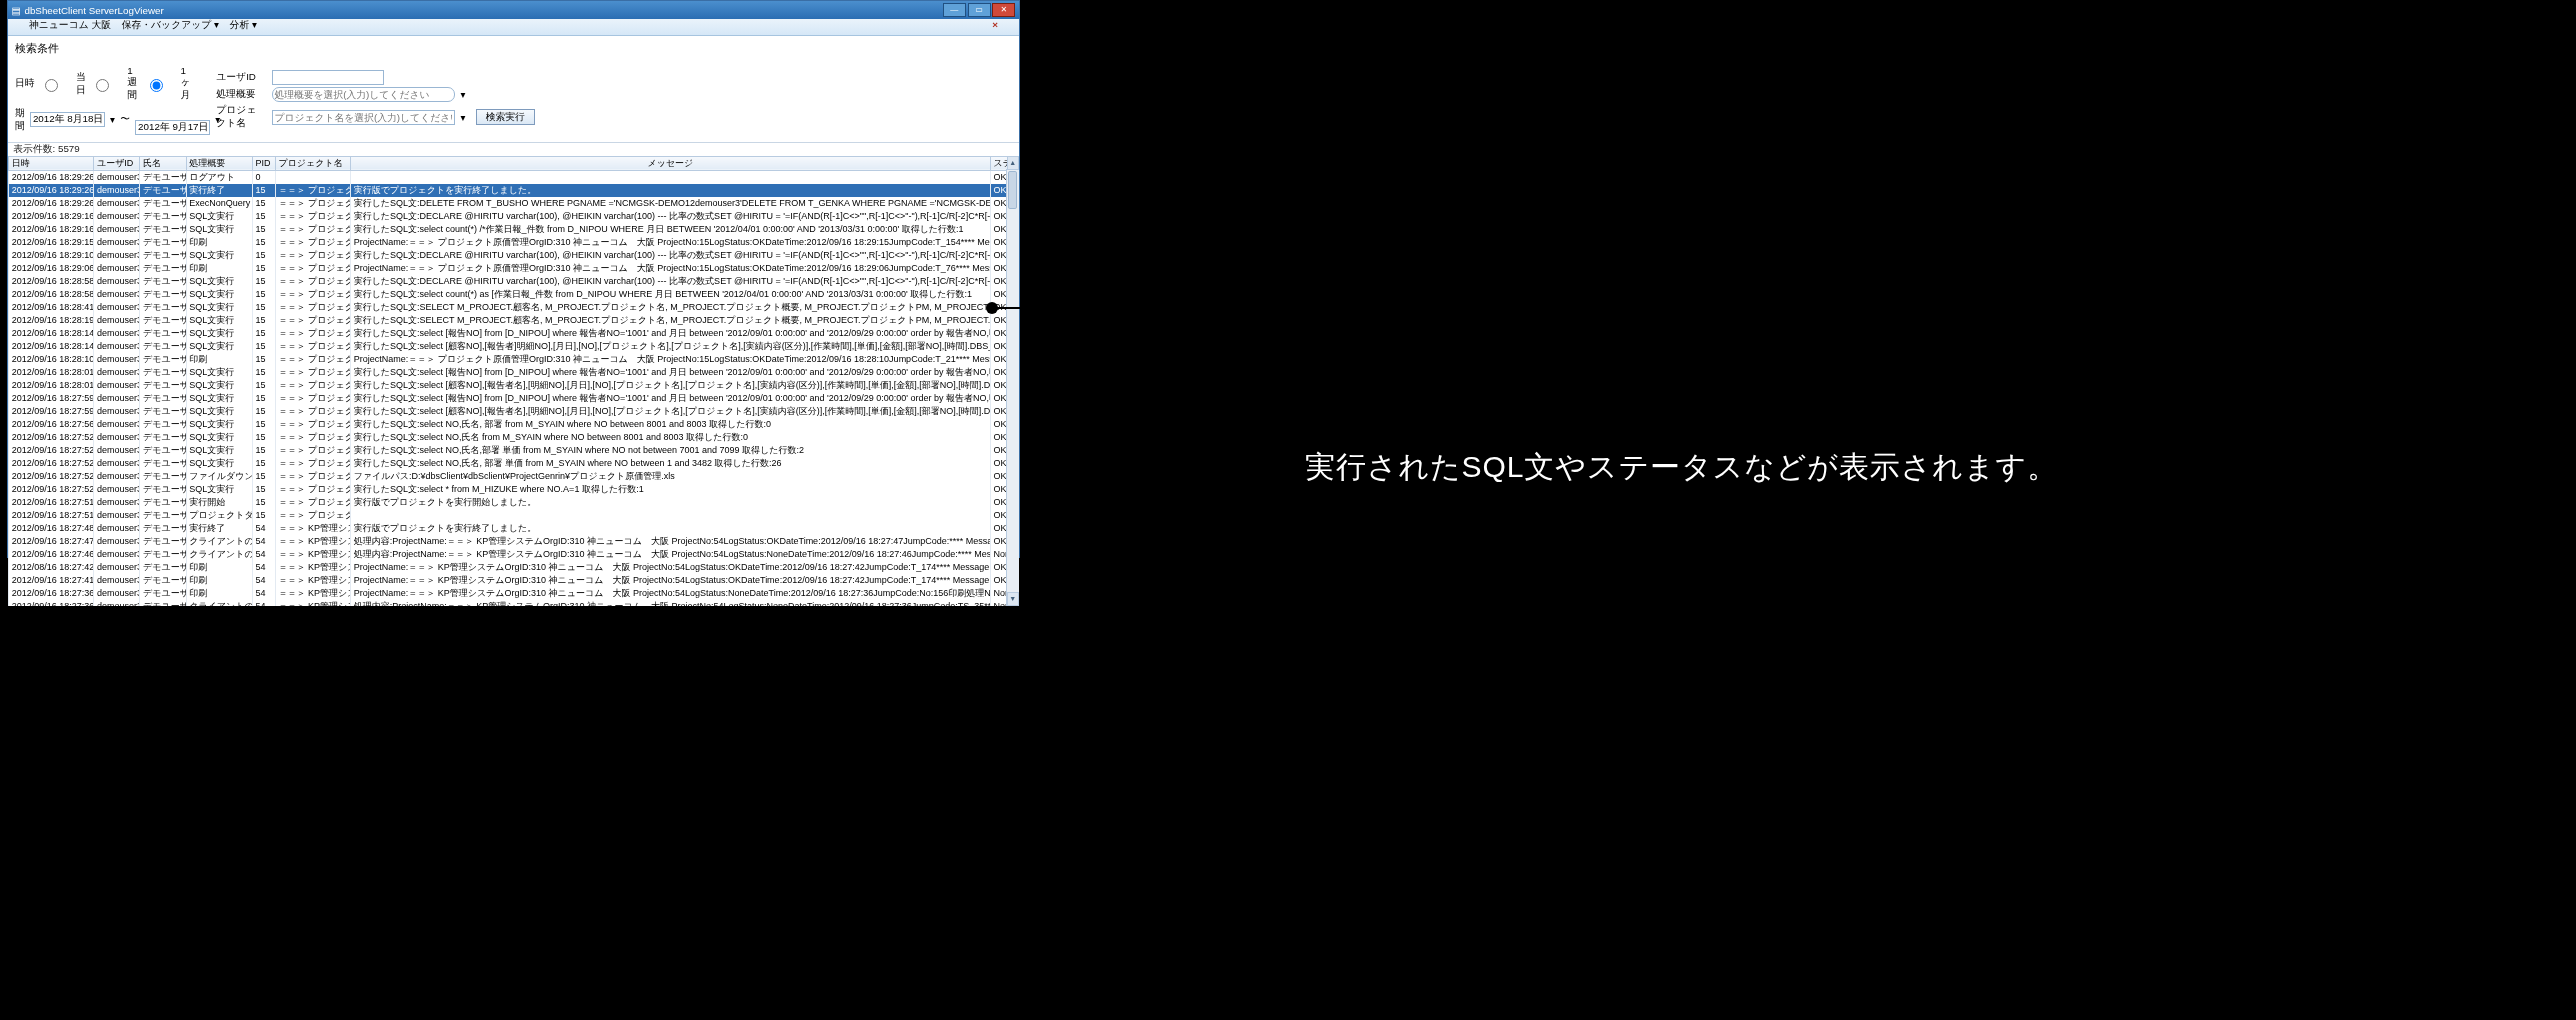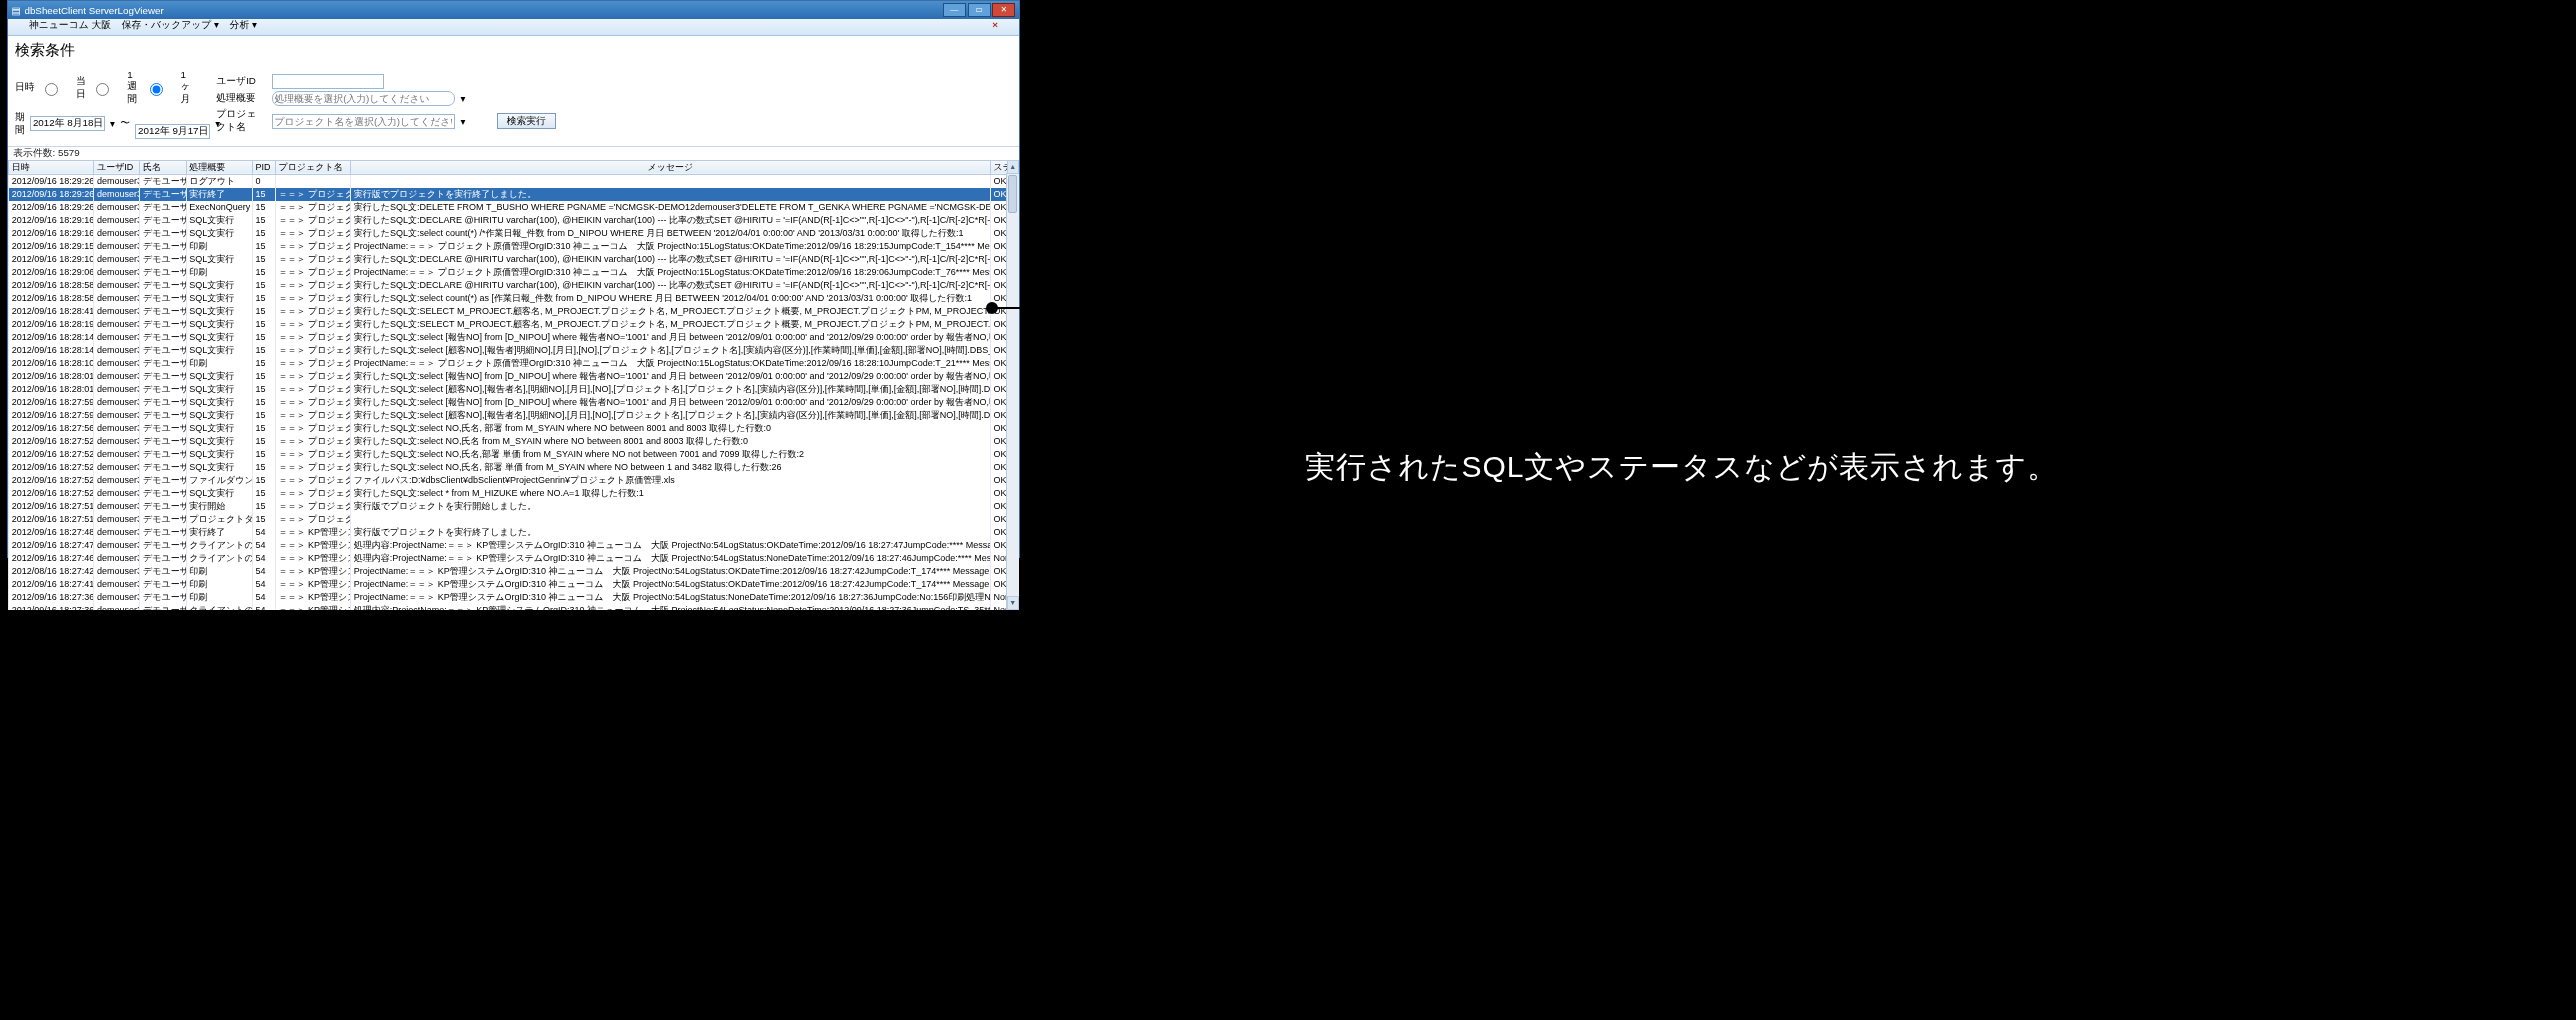--- a/index.html
+++ b/index.html
@@ -5,21 +5,21 @@
   html,body{margin:0;padding:0;font-family:"MS PGothic","Meiryo",sans-serif;font-size:9.8px;background:#000;color:#000;width:2576px;height:1020px;overflow:hidden}
   .app{position:absolute;left:7px;top:0;width:1011px;height:556px;background:#fff;border:0.9px solid #3a6ea5}
   .titlebar{height:18px;background:linear-gradient(#4b8fce,#2a6db3);color:#fff;display:flex;align-items:center;padding:0 3.6px;font-size:9.8px}
   .titlebar .spacer{flex:1}
   .winbtn{width:21px;height:12.4px;margin-left:1.8px;background:#5fa1d8;border:0.9px solid #205081;display:flex;align-items:center;justify-content:center;font-size:8px;color:#fff}
   .winbtn.close{background:#d04a3a;border-color:#7a1f10}
   .menubar{height:16px;background:linear-gradient(#eaf3fb,#d5e7f7);border-bottom:0.9px solid #a6c4df;display:flex;align-items:flex-start;padding:0 21px;font-size:9.8px}
   .menubar .mi{margin-right:10.7px}
   .menubar .closeX{margin-left:auto;color:#b03020;font-weight:bold}
   .filter{background:#fff;padding:5.3px 7px 7px 7px;border-bottom:0.9px solid #c9d6e4;font-size:9.8px}
-  .filter .hdr{font-size:15px;margin-bottom:7px}
+  .filter .hdr{font-size:11px;margin-bottom:7px}
   .filter .row{display:flex;align-items:center;gap:5.3px;margin-top:1.8px}
   .filter label{display:flex;align-items:center;gap:15px}
   .filter input[type=text]{border:0.9px solid #99b6d3;height:13.3px;font-size:9.8px;padding:0 1.8px}
   .filter .btn{border:0.9px solid #7e9bbd;background:linear-gradient(#f5f9fd,#dbe8f5);height:16px;padding:0 9px;font-size:9.8px}
   .filter .col1{width:178px}
   .countbar{height:12.4px;background:#fff;padding:0 5.3px;font-size:9.8px;color:#222}
   .gridwrap{position:relative;height:calc(100% - 18px - 16px - 59px - 12.4px);overflow:hidden;background:#fff}
   table{border-collapse:collapse;width:100%;table-layout:fixed;font-size:9px}
   thead th{background:linear-gradient(#f6f9fd,#e2ecf6);border:0.9px solid #b8cbe0;height:12.4px;padding:0 2.7px;text-align:left;font-weight:normal;white-space:nowrap;overflow:hidden}
   tbody td{border-left:0.9px solid #e3eaf2;border-right:0.9px solid #e3eaf2;height:10.7px;padding:0 2.7px;white-space:nowrap;overflow:hidden;text-overflow:clip}
@@ -90,21 +90,21 @@
         </div>
         <div class="row">
           <span style="width:50px">処理概要</span>
           <input type="text" style="width: 178px; border-radius: 7px;" placeholder="処理概要を選択(入力)してください">
             <span>▾</span>
         </div>
         <div class="row">
           <span style="width:50px">プロジェクト名</span>
           <input type="text" style="width: 178px;" placeholder="プロジェクト名を選択(入力)してください">
             <span>▾</span>
-          <button class="btn" style="margin-left:26px">検索実行</button>
+          <button class="btn" style="margin-left:5px">検索実行</button>
         </div>
       </div>
     </div>
   </div>
 
   <div class="countbar">
     <span>表示件数:</span>
     <span>5579</span>
   </div>
 

